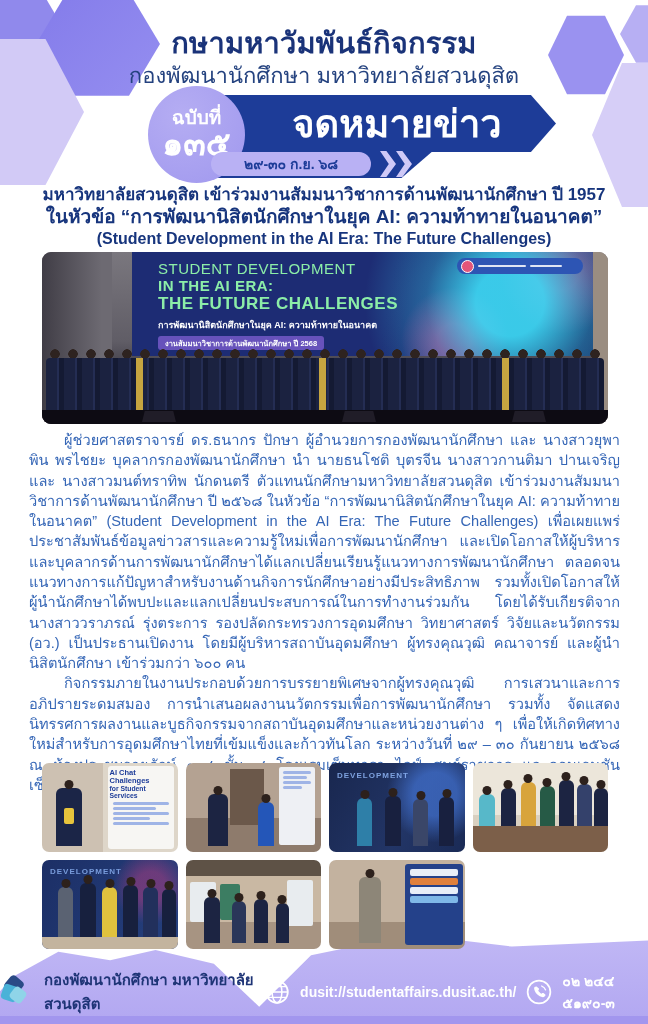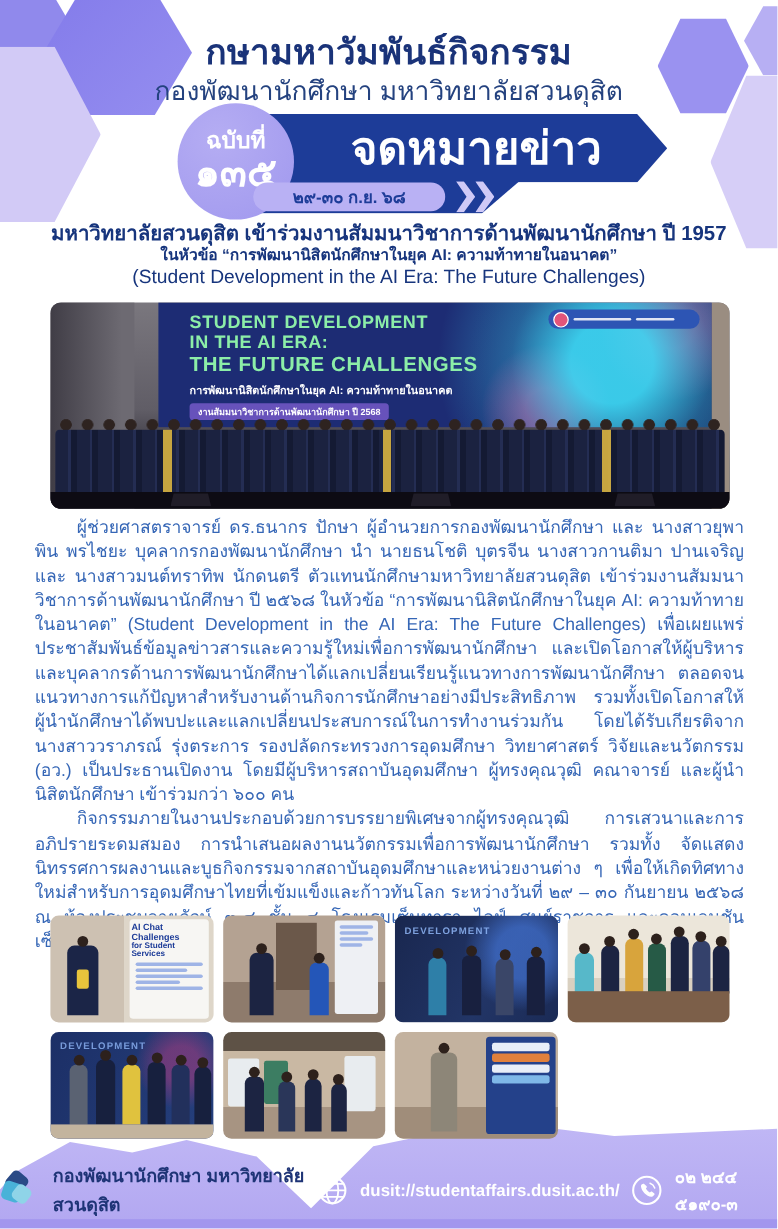--- a/index.html
+++ b/index.html
@@ -31,35 +31,35 @@
   .issue-circle .num{font-size:33px;font-weight:800;line-height:1.05;}
   .date-pill{position:absolute;left:211px;top:152px;width:160px;height:24px;border-radius:12px;
              background:#b9b1f4;z-index:4;display:flex;align-items:center;justify-content:center;
              color:#1d3c98;font-size:14px;font-weight:800;}
   .chev{position:absolute;top:151px;width:16px;height:26px;background:#cfc9f7;z-index:4;
         clip-path:polygon(0 0,40% 0,100% 50%,40% 100%,0 100%,55% 50%);}
   .chev.c1{left:380px;} .chev.c2{left:396px;}
   
   .headline{position:absolute;left:0;right:0;top:184px;text-align:center;color:#17357d;z-index:2;}
   .headline .h1{font-size:17px;font-weight:800;line-height:1.25;}
-  .headline .h2{font-size:13px;font-weight:800;line-height:1.25;}
-  .headline .h3{font-size:16px;font-weight:400;line-height:1.3;}
+  .headline .h2{font-size:19px;font-weight:800;line-height:1.25;}
+  .headline .h3{font-size:16px;font-weight:700;line-height:1.3;}
   
   .stage{position:absolute;left:42px;top:252px;width:566px;height:172px;border-radius:9px;overflow:hidden;
          background:linear-gradient(180deg,#7a777e 0%,#605d66 52%,#2c2933 80%,#16131c 100%);}
   .stage .wall-l{position:absolute;left:0;top:0;width:70px;height:100%;
                  background:linear-gradient(90deg,#403d46,#6d6a72 85%);}
   .stage .wall-r{position:absolute;right:0;top:0;width:15px;height:100%;background:#9a8d81;}
   .screen{position:absolute;left:90px;top:0;right:15px;height:104px;overflow:hidden;
           background:
            radial-gradient(circle at 82% 48%,rgba(64,230,255,.85) 0 9%,rgba(64,230,255,.3) 22%,rgba(64,230,255,0) 38%),
            radial-gradient(circle at 70% 85%,rgba(255,60,140,.5) 0 5%,rgba(255,60,140,0) 16%),
            radial-gradient(circle at 93% 20%,rgba(255,60,140,.45) 0 4%,rgba(255,60,140,0) 14%),
            linear-gradient(100deg,#1d2c74 55%,#16245f);}
-  .screen .t1{color:#8ceea8;font-size:15px;font-weight:700;letter-spacing:.5px;line-height:1.1;}
+  .screen .t1{color:#8ceea8;font-size:15px;font-weight:400;letter-spacing:.5px;line-height:1.1;}
   .screen .t2{color:#8ceea8;font-size:15px;font-weight:800;letter-spacing:.5px;line-height:1.1;}
   .screen .t3{color:#8ceea8;font-size:17px;font-weight:800;letter-spacing:.5px;line-height:1.15;}
   .screen .t4{color:#fff;font-size:9px;font-weight:700;margin-top:4px;}
   .screen .t5{display:inline-block;margin-top:4px;background:rgba(122,92,205,.8);border-radius:3px;
               padding:1px 7px;color:#fff;font-size:7.5px;font-weight:700;}
   .screen-text{position:absolute;left:26px;top:9px;}
   .screen-logo{position:absolute;right:10px;top:6px;width:118px;height:16px;border-radius:8px;
                background:#2d55b4;display:flex;align-items:center;gap:4px;padding:0 4px;}
   .screen-logo .dot{width:11px;height:11px;border-radius:50%;background:#e2557a;border:1px solid #fff;}
   .screen-logo .ln{height:2px;background:rgba(255,255,255,.85);border-radius:1px;}

